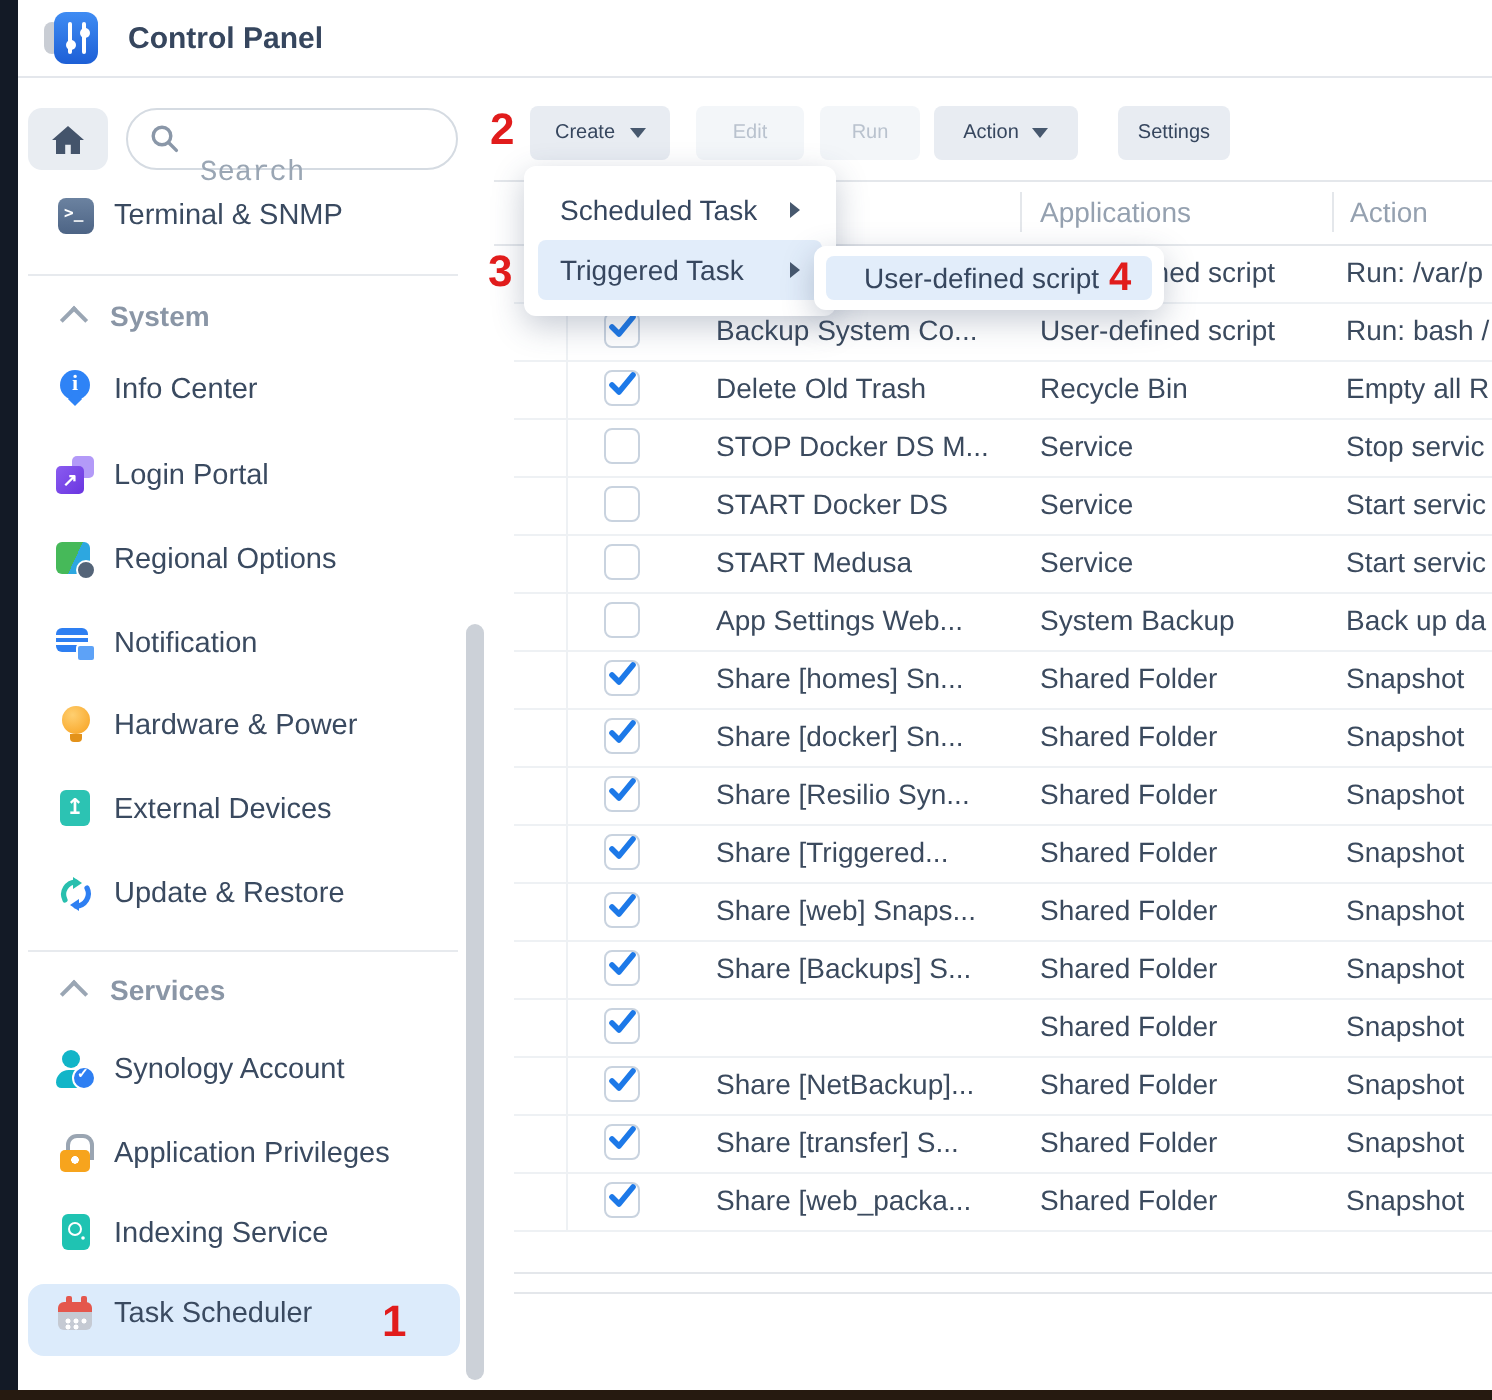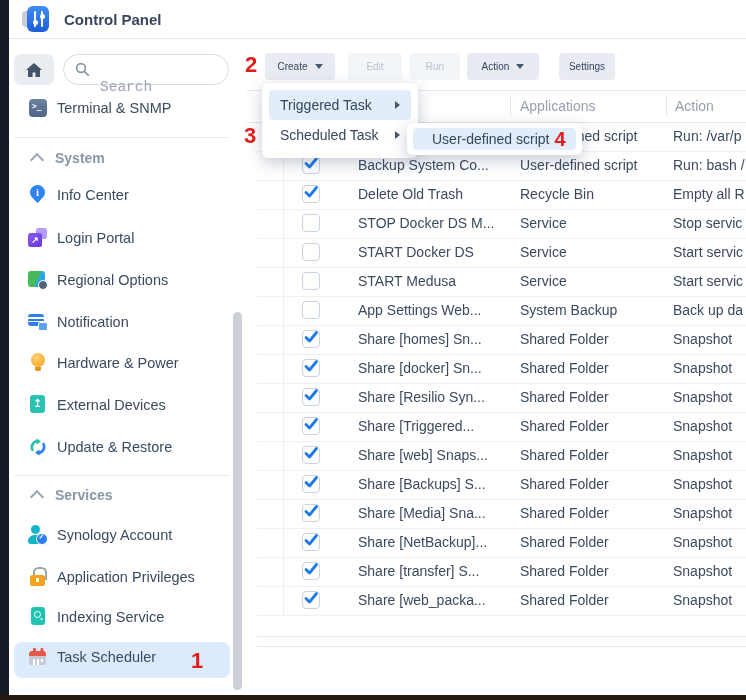--- a/index.html
+++ b/index.html
@@ -347,21 +347,20 @@
           <span class="name">Share [Backups] S...</span>
           <span class="app">Shared Folder</span>
           <span class="act">Snapshot</span>
         </div>
         <div class="row abs" style="top: 461px;">
           <span class="cb">
             <svg width="16" height="16" viewBox="0 0 16 16">
               <path d="M3 8.5L6.5 12L13.5 3.5" fill="none" stroke="#1d79e8" stroke-width="2.8" stroke-linecap="round" stroke-linejoin="round"></path>
             </svg>
           </span>
-          <span class="name">Share [Media] Sna...</span>
           <span class="app">Shared Folder</span>
           <span class="act">Snapshot</span>
         </div>
         <div class="row abs" style="top: 490px;">
           <span class="cb">
             <svg width="16" height="16" viewBox="0 0 16 16">
               <path d="M3 8.5L6.5 12L13.5 3.5" fill="none" stroke="#1d79e8" stroke-width="2.8" stroke-linecap="round" stroke-linejoin="round"></path>
             </svg>
           </span>
           <span class="name">Share [NetBackup]...</span>
@@ -387,26 +386,26 @@
           <span class="name">Share [web_packa...</span>
           <span class="app">Shared Folder</span>
           <span class="act">Snapshot</span>
         </div>
       </div>
     <div class="hline" style="left:10px;top:598px;width:489px;"></div>
     <div class="hline" style="left:10px;top:608px;width:489px;"></div>
   </div>
 
   <div id="menu" class="abs">
+      <div class="menu-item">
+        <span>Scheduled Task</span>
+        <span class="marrow"></span>
+      </div>
       <div class="menu-item hl">
         <span>Triggered Task</span>
-        <span class="marrow"></span>
-      </div>
-      <div class="menu-item">
-        <span>Scheduled Task</span>
         <span class="marrow"></span>
       </div>
     </div>
   <div id="submenu" class="abs">
     <div id="submenu-item">
       <span>User-defined script</span>
       <span class="ann-inline">4</span>
     </div>
   </div>
 

